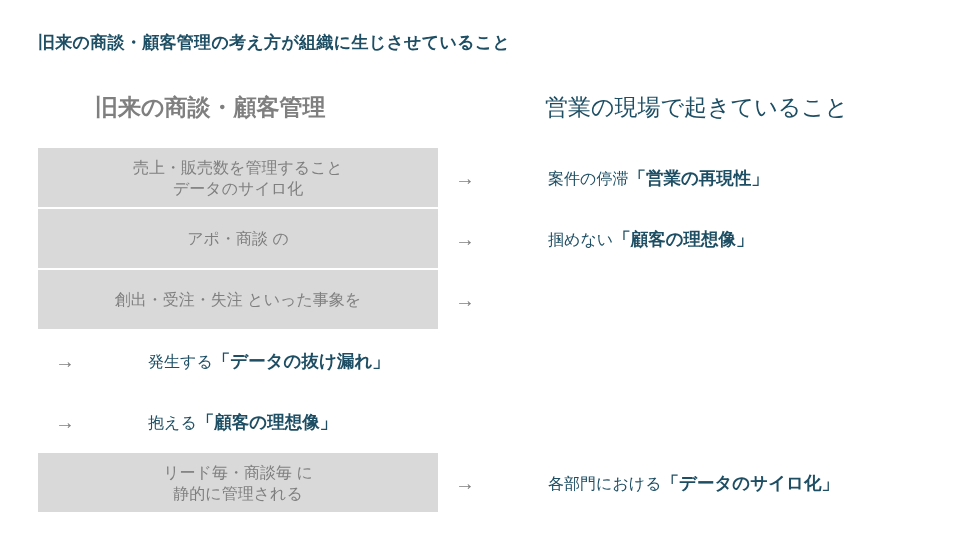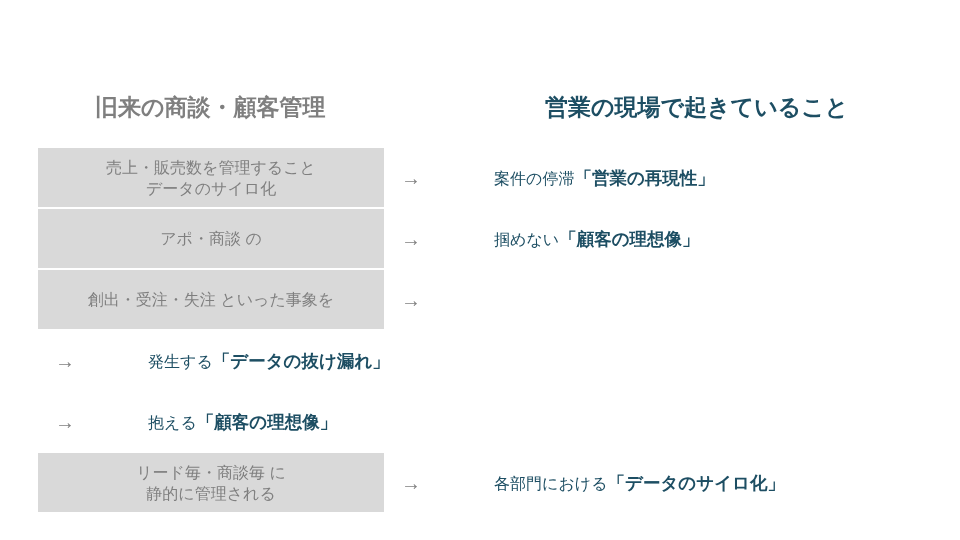--- a/index.html
+++ b/index.html
@@ -32,38 +32,38 @@
     font-size: 23px;
     font-weight: bold;
     color: #7f7f7f;
     white-space: nowrap;
   }
   .col-header-right {
     position: absolute;
     left: 545px;
     top: 92px;
     font-size: 23px;
-    font-weight: bold;
+    font-weight: normal;
     color: #1d4e63;
     white-space: nowrap;
   }
   .rows {
     position: absolute;
     left: 38px;
     top: 148px;
     width: 890px;
   }
   .row {
     display: flex;
     align-items: center;
     height: 59px;
     margin-bottom: 2px;
   }
   .cause-box {
-    width: 346px;
+    width: 400px;
     height: 100%;
     background: #d9d9d9;
     display: flex;
     flex-direction: column;
     justify-content: center;
     align-items: center;
     text-align: center;
     color: #7f7f7f;
     font-size: 16px;
     line-height: 21px;
@@ -87,20 +87,21 @@
   .effect b {
     font-size: 17.5px;
     font-weight: bold;
   }
 </style>
 </head>
 <body>
 
 <div class="slide">
 
+  <div class="slide-title">旧来の商談・顧客管理の考え方が組織に生じさせていること</div>
 
   <div class="col-header-left">旧来の商談・顧客管理</div>
   <div class="col-header-right">営業の現場で起きていること</div>
 
   <div class="rows">
 
     <div class="row">
       <div class="cause-box">
         <span>売上・販売数を管理すること</span>
         <span>データのサイロ化</span>

